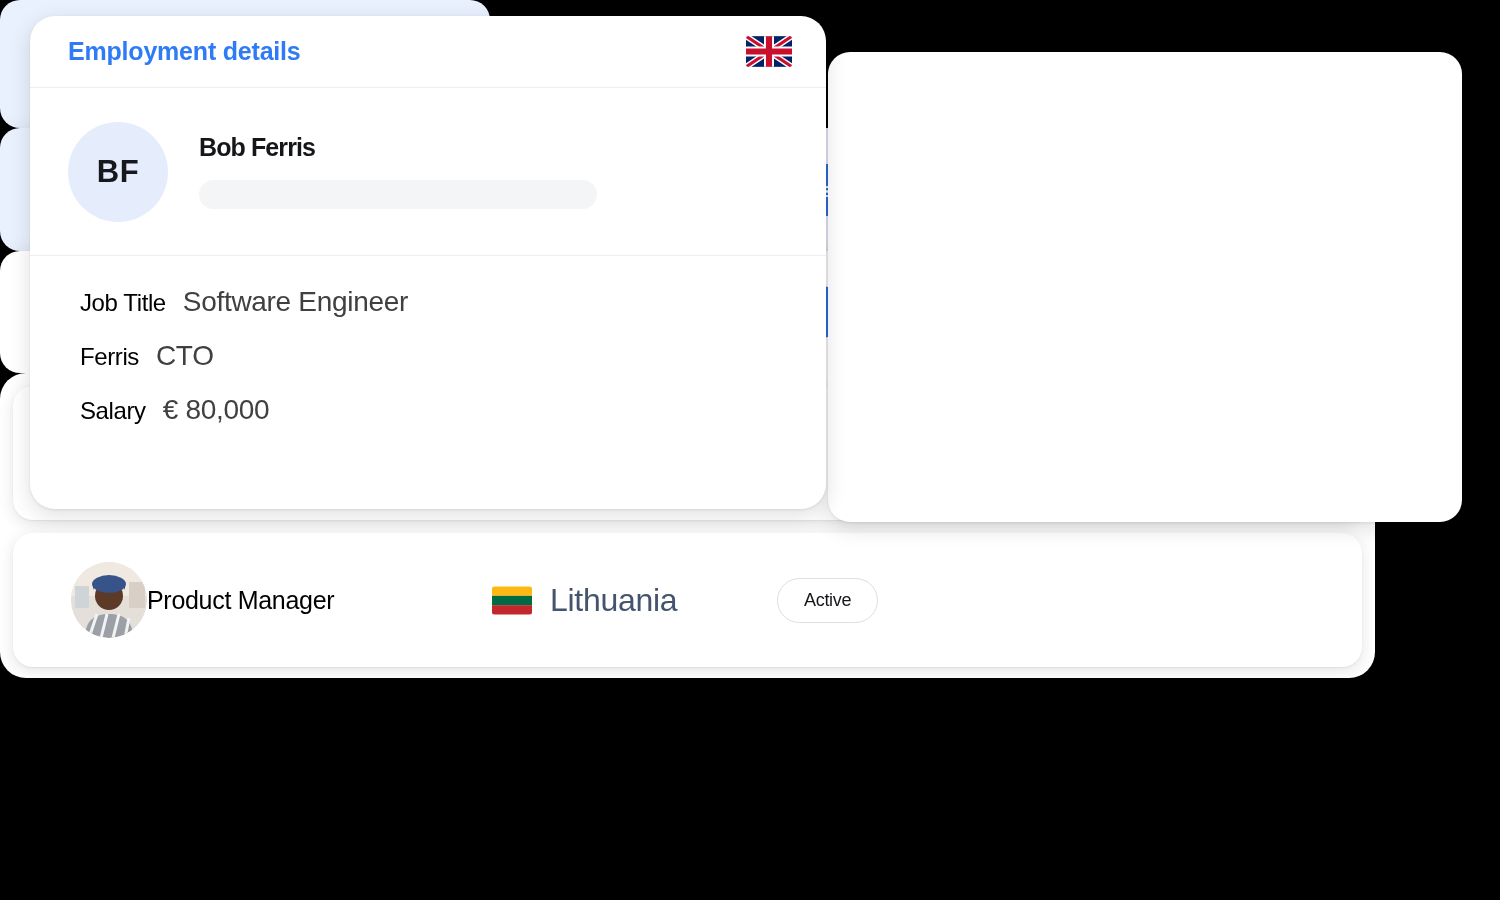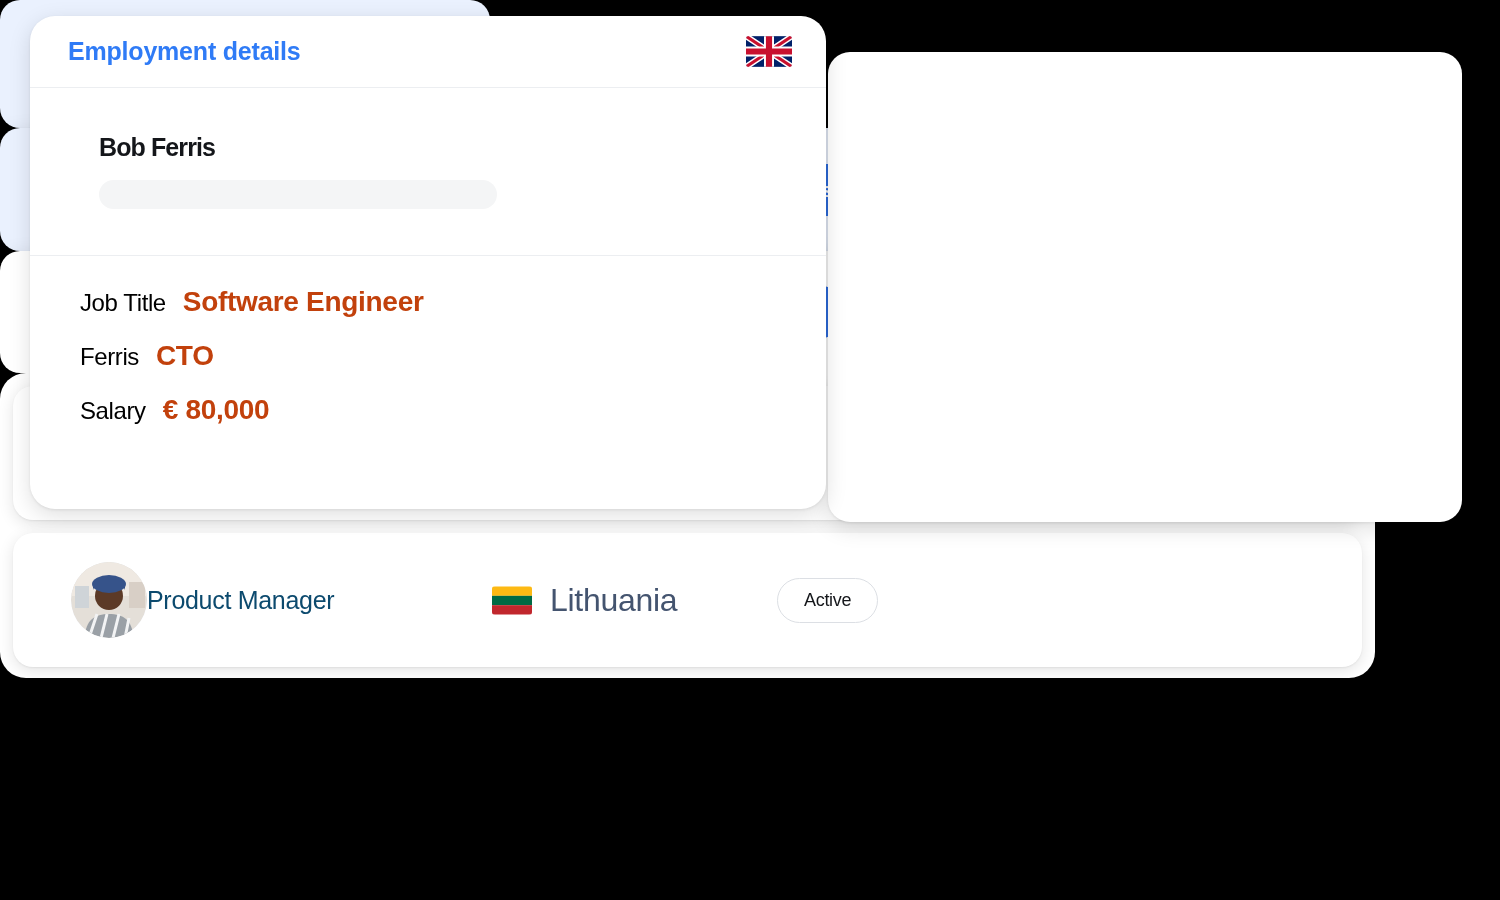--- a/index.html
+++ b/index.html
@@ -90,21 +90,21 @@
   }
   .field-row {
     display: flex; align-items: baseline;
     margin-bottom: 22px;
   }
   .field-label {
     font-size: 24px; font-weight: 400; color: #000000;
     letter-spacing: -0.4px;
   }
   .field-value {
-    font-size: 28px; color: #c2410c; font-weight: 700;
+    font-size: 28px; color: #404040; font-weight: 400;
     margin-left: 17px; letter-spacing: -0.3px;
   }
 
   
   #backdrop-plate {
     left: 828px; top: 52px;
     width: 634px; height: 470px;
     border-radius: 22px;
     background: #ffffff;
     z-index: 10;
@@ -238,21 +238,21 @@
   .avatar-photo svg { display: block; }
 
   .emp-name-cell {
     font-size: 27px; color: #1b1d22; font-weight: 400;
     letter-spacing: -0.4px;
     margin-left: 33px;
     width: 318px;
     flex: none;
   }
   .emp-role-cell {
-    font-size: 25px; color: #0c4a6e; font-weight: 400;
+    font-size: 25px; color: #000000; font-weight: 400;
     letter-spacing: -0.3px;
     width: 345px;
     flex: none;
   }
   .emp-country-cell {
     display: flex; align-items: center;
     width: 285px;
     flex: none;
   }
   .emp-country-label {
@@ -292,20 +292,21 @@
           <rect width="60" height="40" fill="#012169"></rect>
           <path d="M0,0 L60,40 M60,0 L0,40" stroke="#ffffff" stroke-width="8"></path>
           <path d="M0,0 L60,40 M60,0 L0,40" stroke="#C8102E" stroke-width="4"></path>
           <path d="M30,0 V40 M0,20 H60" stroke="#ffffff" stroke-width="13"></path>
           <path d="M30,0 V40 M0,20 H60" stroke="#C8102E" stroke-width="8"></path>
         </svg>
       </span>
     </div>
 
     <div class="emp-person">
+      <div class="avatar-initials">BF</div>
       <div class="person-col">
         <div class="person-name">Bob Ferris</div>
         <div class="skeleton-bar"></div>
       </div>
     </div>
 
     <div class="emp-fields">
       <div class="field-row">
         <span class="field-label">Job Title</span>
         <span class="field-value">Software Engineer</span>

